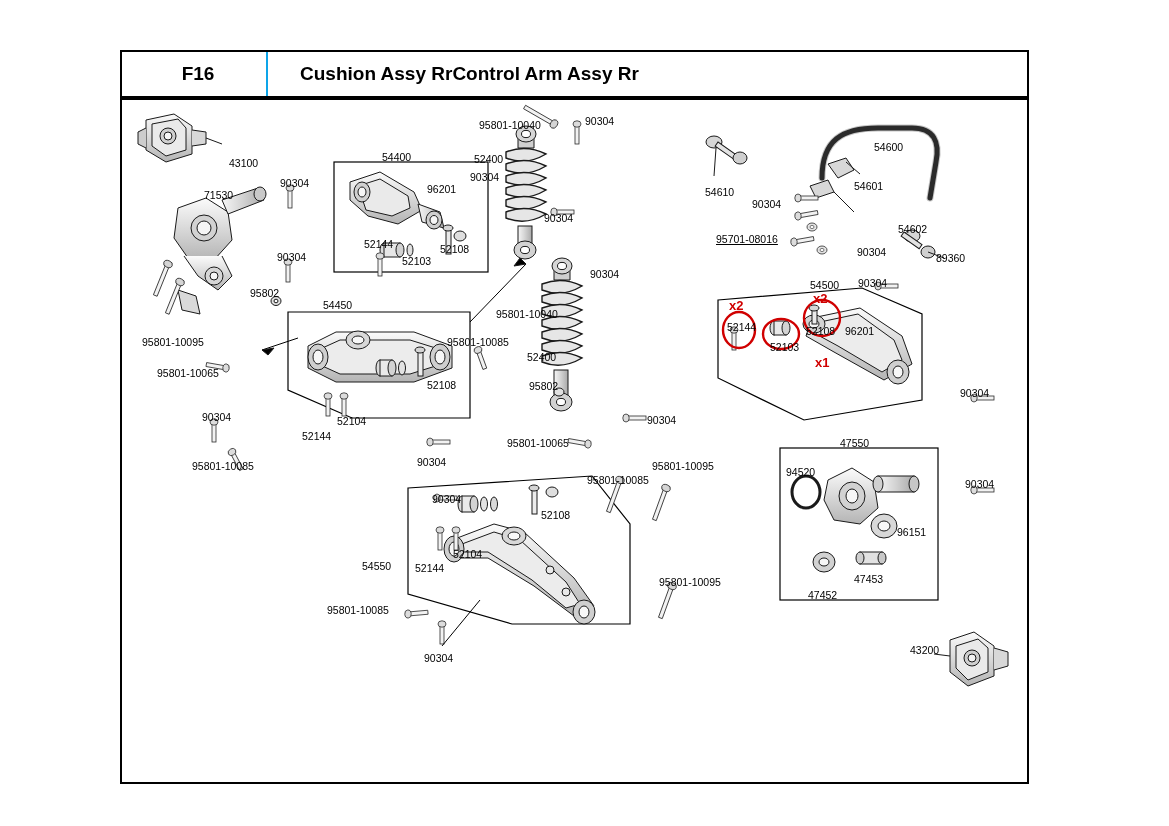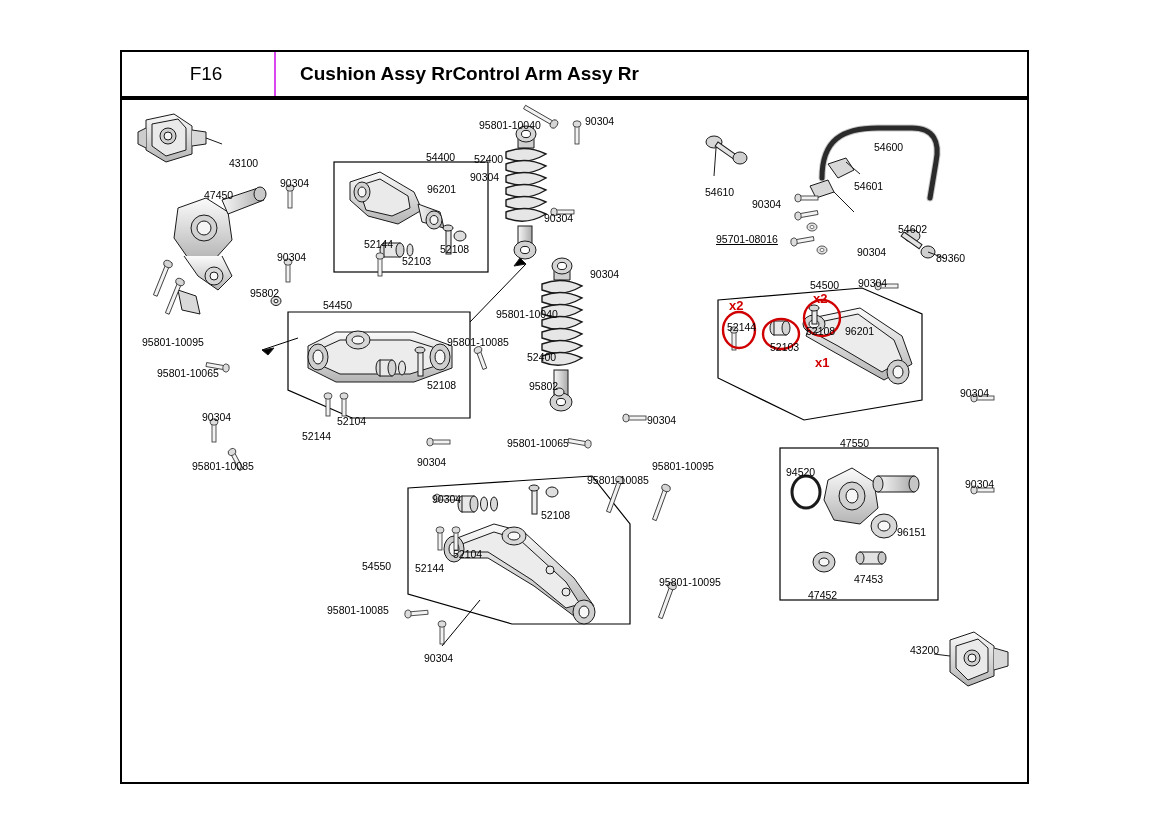--- a/index.html
+++ b/index.html
@@ -27,30 +27,30 @@
     position: absolute;
     left: 120px;
     top: 50px;
     width: 909px;
     height: 48px;
     border: 2px solid #000;
     box-sizing: border-box;
   }
   .header-code {
     position: absolute;
-    left: 16px; top: 0;
+    left: 8px; top: 0;
     width: 138px;
     height: 44px;
-    border-right: 2px solid #d946ef;
+    border-right: 2px solid #0ea5e9;
     box-sizing: border-box;
     display: flex;
     align-items: center;
     justify-content: center;
     font-size: 19px;
-    font-weight: normal;
+    font-weight: bold;
   }
   .header-title {
     position: absolute;
     left: 178px;
     top: 0;
     height: 44px;
     display: flex;
     align-items: center;
     font-size: 19px;
     font-weight: bold;
@@ -460,29 +460,29 @@
             <path d="M834 546 L856 539 L866 548 L866 572 L846 580 L834 568 Z" fill="#eaeaea"></path>
             <circle cx="850" cy="558" r="8" fill="#cfcfcf"></circle>
             <circle cx="850" cy="558" r="4" fill="#f4f4f4"></circle>
             <path d="M872 548 L886 552 L886 566 L872 570" fill="#d8d8d8"></path>
             <line x1="828" y1="556" x2="812" y2="554"></line>
           </g>
 
         </g>
       </svg>
     <div class="lbl" style="left: 107px; top: 58px;">43100</div>
-        <div class="lbl" style="left: 82px; top: 90px;">47450</div>
+        <div class="lbl" style="left: 82px; top: 90px;">71530</div>
         <div class="lbl" style="left: 158px; top: 78px;">90304</div>
         <div class="lbl" style="left: 155px; top: 152px;">90304</div>
         <div class="lbl" style="left: 128px; top: 188px;">95802</div>
         <div class="lbl" style="left: 20px; top: 237px;">95801-10095</div>
         <div class="lbl" style="left: 35px; top: 268px;">95801-10065</div>
         <div class="lbl" style="left: 80px; top: 312px;">90304</div>
         <div class="lbl" style="left: 70px; top: 361px;">95801-10085</div>
-        <div class="lbl" style="left: 260px; top: 52px; margin-left: 44px;">54400</div>
+        <div class="lbl" style="left: 260px; top: 52px;">54400</div>
         <div class="lbl" style="left: 305px; top: 84px;">96201</div>
         <div class="lbl" style="left: 242px; top: 139px;">52144</div>
         <div class="lbl" style="left: 280px; top: 156px;">52103</div>
         <div class="lbl" style="left: 318px; top: 144px;">52108</div>
         <div class="lbl" style="left: 357px; top: 20px;">95801-10040</div>
         <div class="lbl" style="left: 463px; top: 16px;">90304</div>
         <div class="lbl" style="left: 352px; top: 54px;">52400</div>
         <div class="lbl" style="left: 348px; top: 72px;">90304</div>
         <div class="lbl" style="left: 422px; top: 113px;">90304</div>
         <div class="lbl" style="left: 201px; top: 200px;">54450</div>

